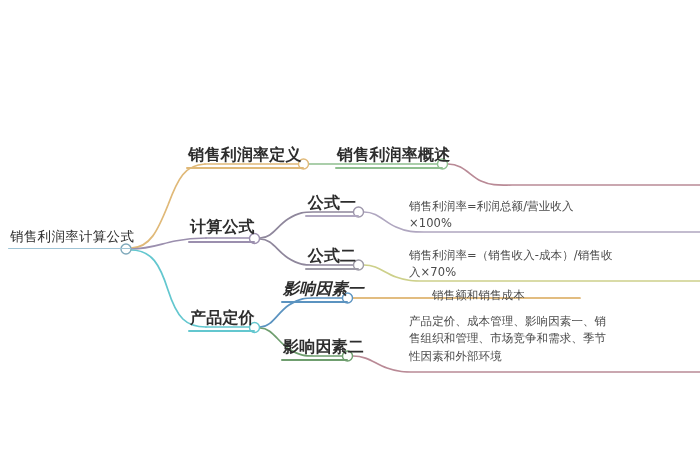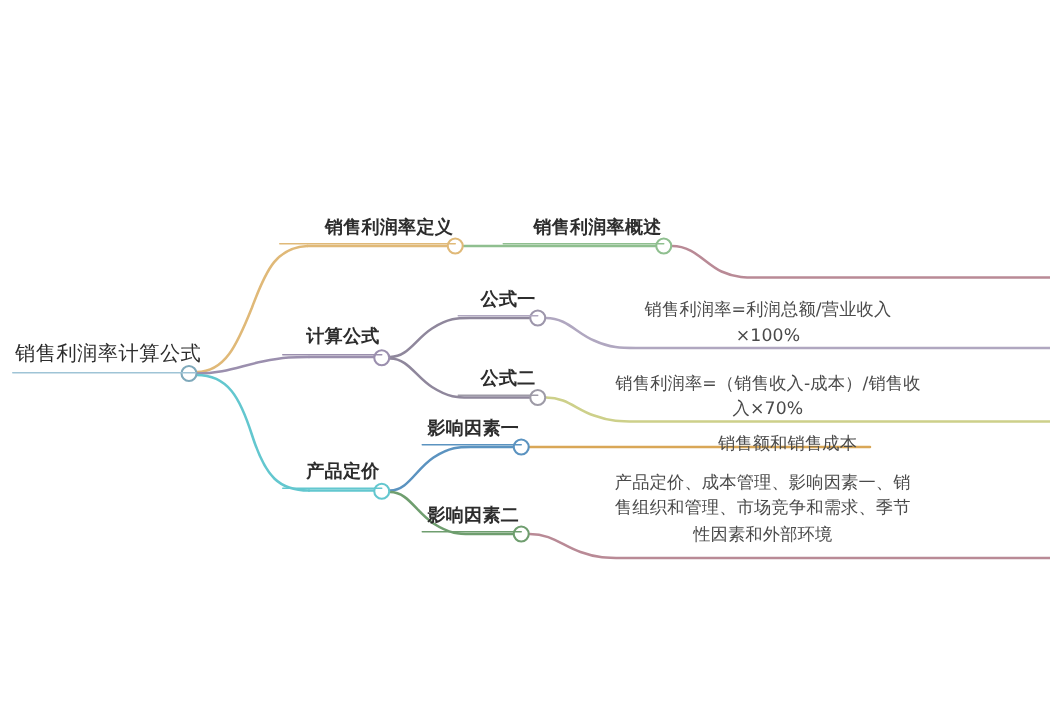--- a/index.html
+++ b/index.html
@@ -55,36 +55,36 @@
   
   .node-root .node-label {
     font-size: 13.5px;
     font-weight: normal;
     letter-spacing: 0.3px;
     text-align: center;
   }
 
   
   .node-topic .node-label {
-    font-size: 12px;
+    font-size: 16px;
     font-weight: bold;
     letter-spacing: 0.2px;
-    text-align: right;
+    text-align: center;
   }
 
   
   .node-detail {
     white-space: normal;
   }
   .node-detail .node-label {
     font-size: 11.5px;
     font-weight: normal;
     color: #4a4a4a;
     line-height: 1.52;
-    text-align: center;
+    text-align: left;
     letter-spacing: 0.1px;
   }
   .node-detail.center .node-label {
     text-align: center;
   }
 </style>
 </head>
 <body>
 
 <div id="mindmap">
@@ -169,21 +169,21 @@
 
   <div class="node node-detail" style="left:407px; top:247px; width:210px;">
     <span class="node-label">销售利润率=（销售收入-成本）/销售收入×70%</span>
   </div>
 
   <div class="node node-topic" style="left:188px; top:307px; width:67px;">
     <span class="node-label">产品定价</span>
     <span class="node-rule" style="background:#63c7cf;"></span>
   </div>
 
-  <div class="node node-topic" style="left:281px; top:278px; width:67px;">
+  <div class="node node-topic" style="left:281px; top:278px; width:67px;font-style:italic;">
     <span class="node-label">影响因素一</span>
     <span class="node-rule" style="background:#5b93c0;"></span>
   </div>
 
   <div class="node node-detail" style="left:430px; top:287px; width:190px;">
     <span class="node-label">销售额和销售成本</span>
   </div>
 
   <div class="node node-topic" style="left:281px; top:336px; width:67px;">
     <span class="node-label">影响因素二</span>

